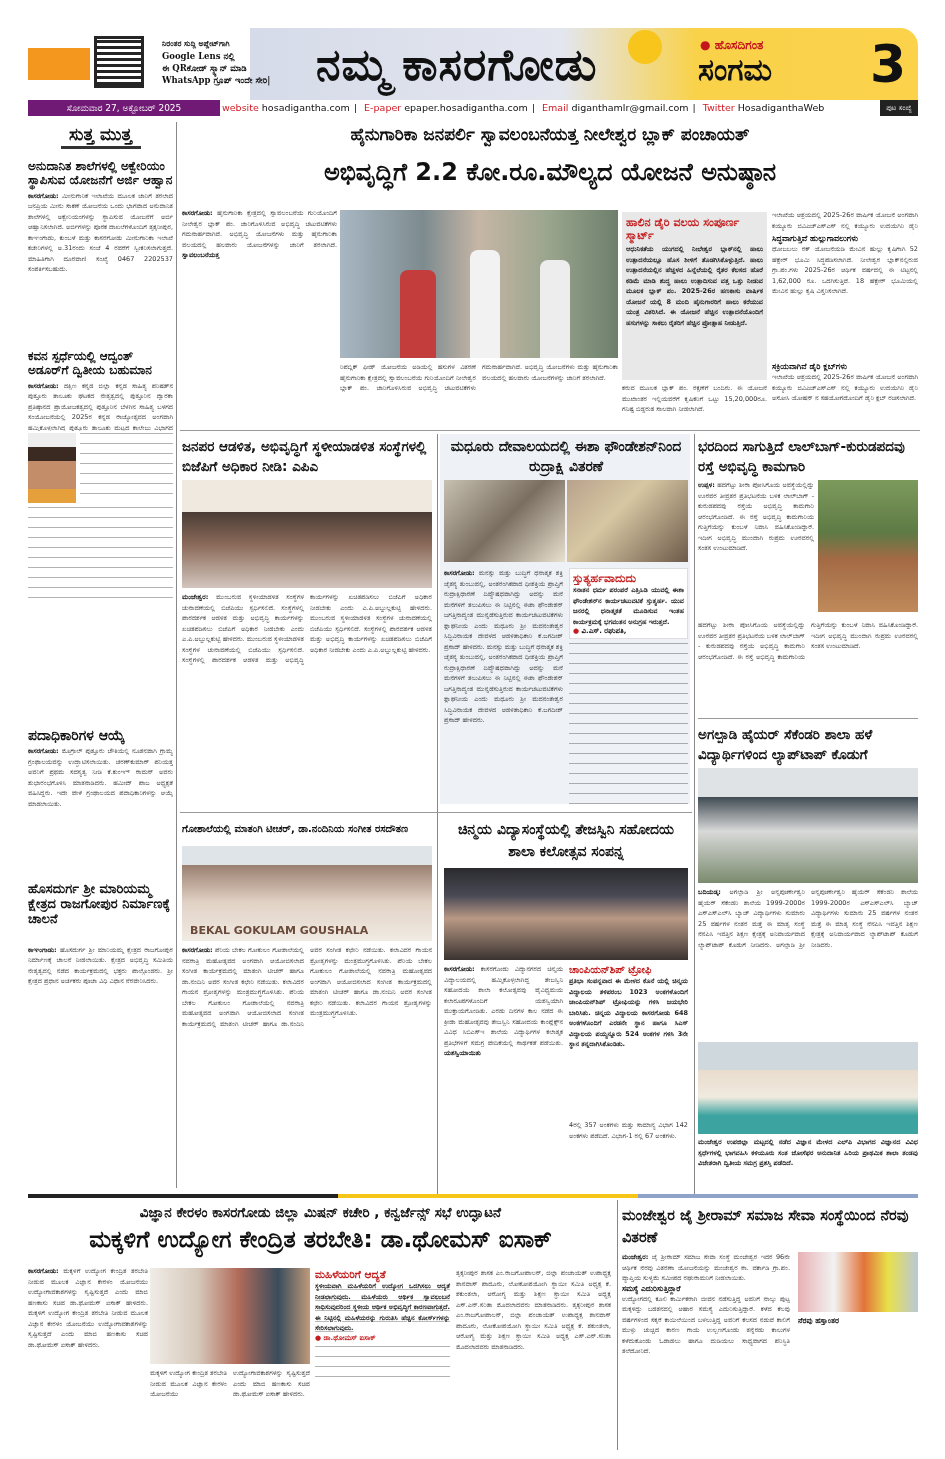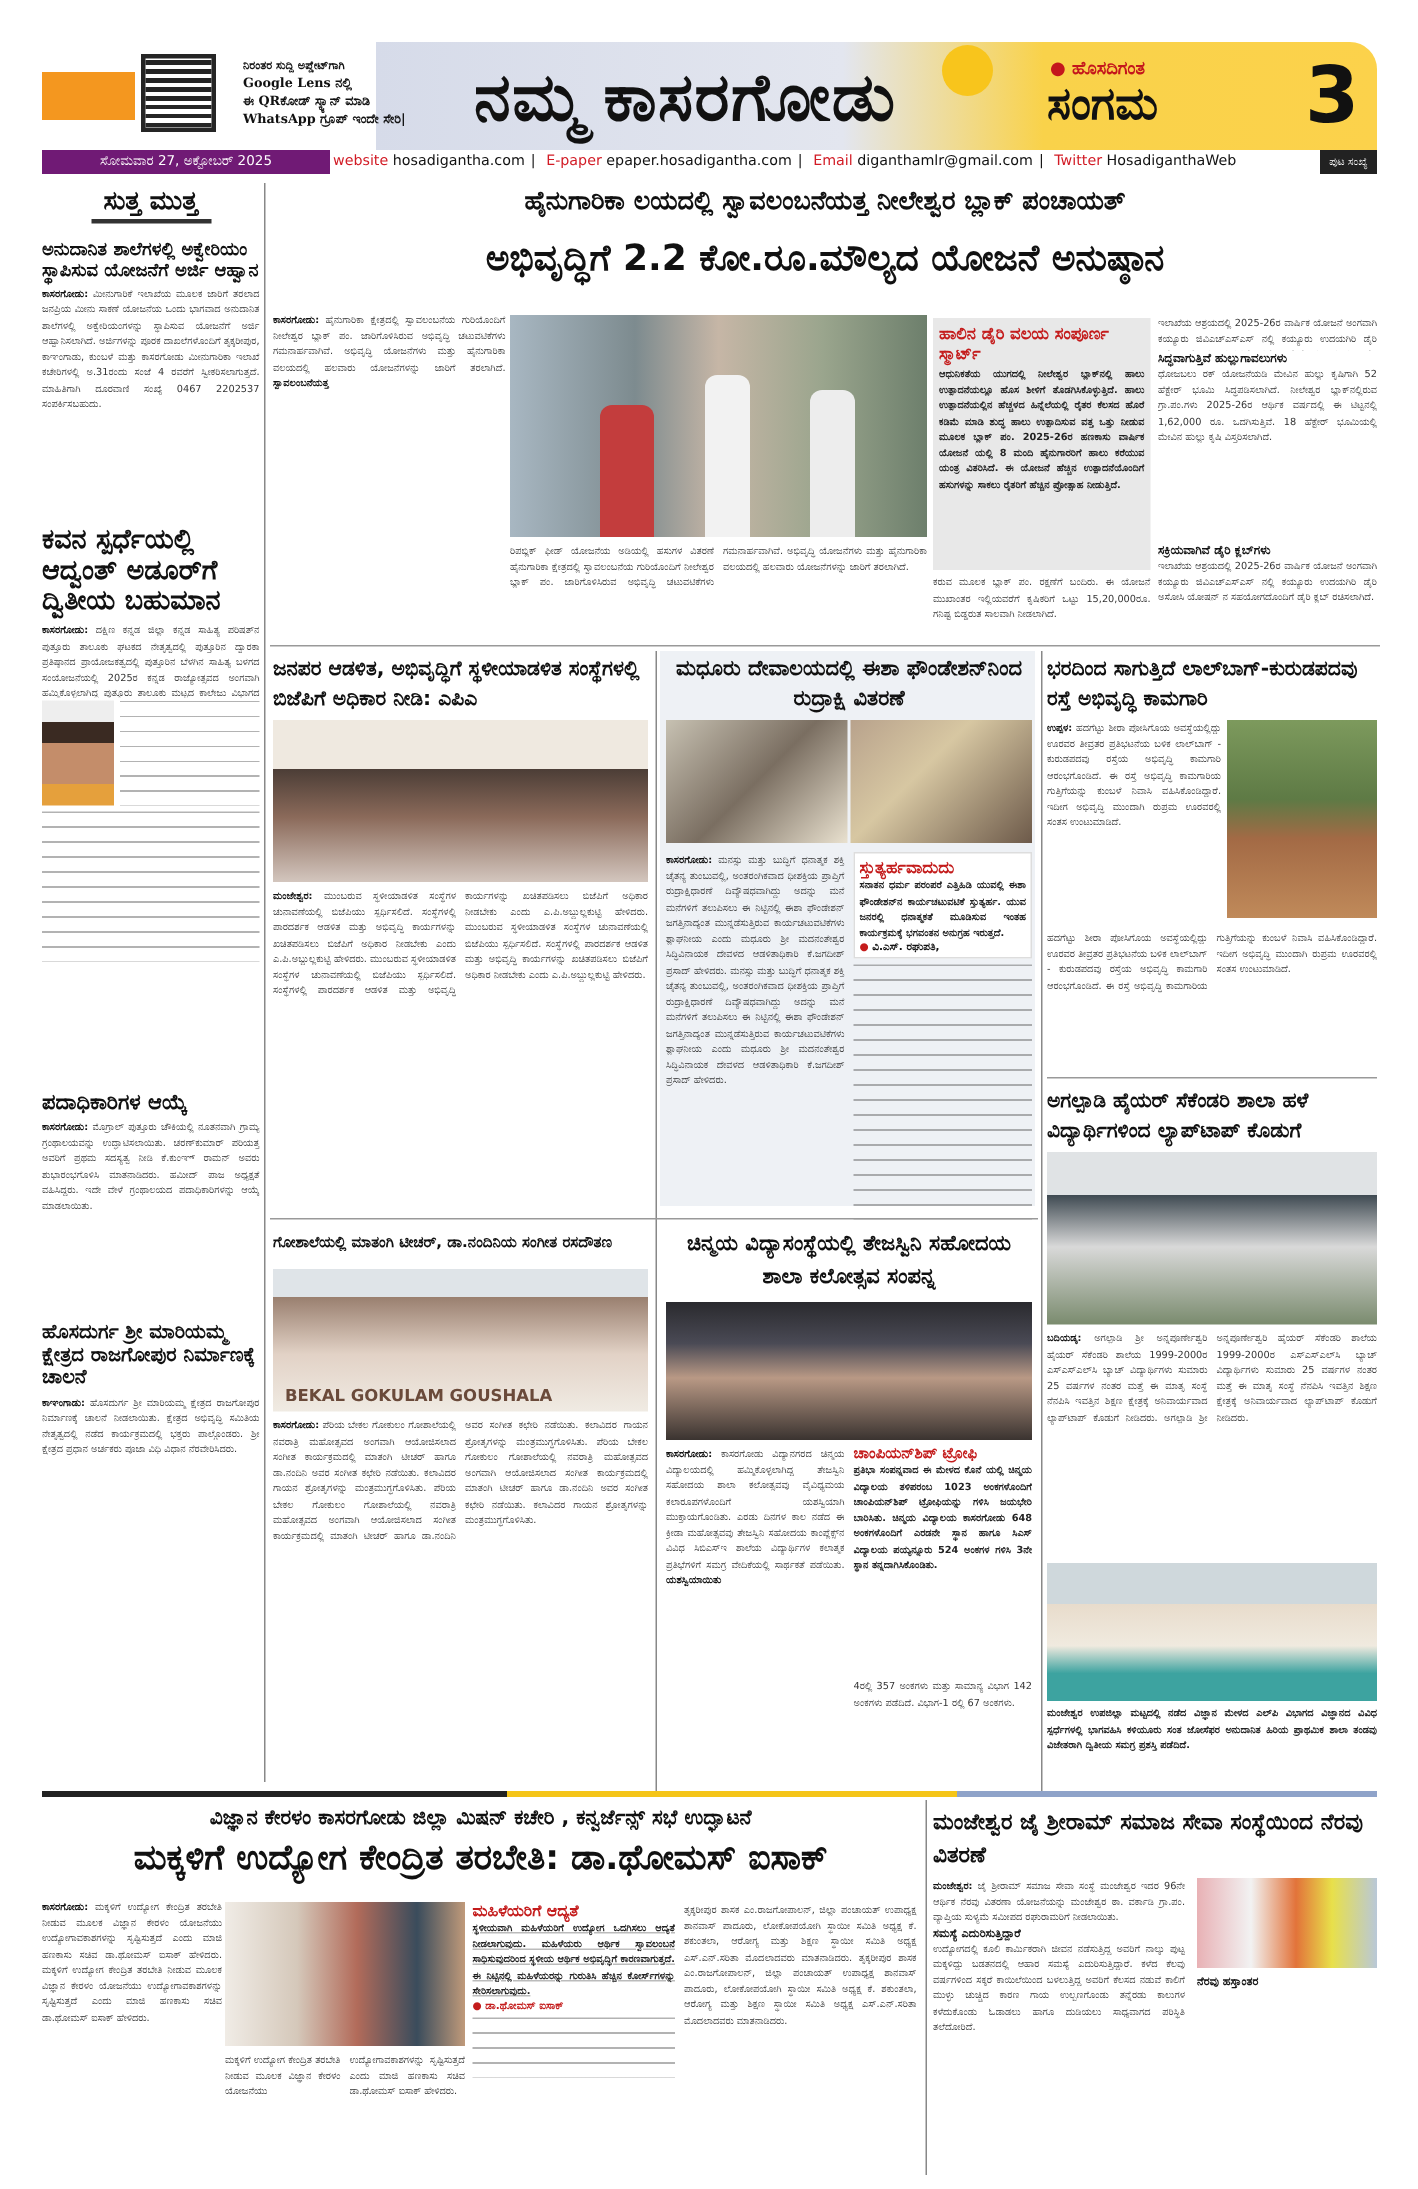--- a/index.html
+++ b/index.html
@@ -61,38 +61,38 @@
 <div class="abs rule-v" style="left:176px;top:122px;height:1066px"></div>
 <div class="abs" style="left:28px;top:124px;width:145px;text-align:center;font-size:17px;font-weight:900">
   <span>ಸುತ್ತ ಮುತ್ತ</span>
   <div style="height:3px;width:80px;margin:2px auto 0;background:#333"></div>
 </div>
 <div class="abs" style="left:28px;top:160px;width:145px">
   <div class="kn-head" style="font-size:12px">ಅನುದಾನಿತ ಶಾಲೆಗಳಲ್ಲಿ ಅಕ್ವೇರಿಯಂ ಸ್ಥಾಪಿಸುವ ಯೋಜನೆಗೆ ಅರ್ಜಿ ಆಹ್ವಾನ</div>
   <div class="body" style="margin-top:3px;max-height:128px;overflow:hidden"><b>ಕಾಸರಗೋಡು:</b> <span>ಮೀನುಗಾರಿಕೆ ಇಲಾಖೆಯ ಮೂಲಕ ಜಾರಿಗೆ ತರಲಾದ ಜನಪ್ರಿಯ ಮೀನು ಸಾಕಣೆ ಯೋಜನೆಯ ಒಂದು ಭಾಗವಾದ ಅನುದಾನಿತ ಶಾಲೆಗಳಲ್ಲಿ ಅಕ್ವೇರಿಯಂಗಳನ್ನು ಸ್ಥಾಪಿಸುವ ಯೋಜನೆಗೆ ಅರ್ಜಿ ಆಹ್ವಾನಿಸಲಾಗಿದೆ. ಅರ್ಜಿಗಳನ್ನು ಪೂರಕ ದಾಖಲೆಗಳೊಂದಿಗೆ ತೃಕ್ಕರೀಪುರ, ಕಾಞಂಗಾಡು, ಕುಂಬಳೆ ಮತ್ತು ಕಾಸರಗೋಡು ಮೀನುಗಾರಿಕಾ ಇಲಾಖೆ ಕಚೇರಿಗಳಲ್ಲಿ ಅ.31ರಂದು ಸಂಜೆ 4 ರವರೆಗೆ ಸ್ವೀಕರಿಸಲಾಗುತ್ತದೆ. ಮಾಹಿತಿಗಾಗಿ ದೂರವಾಣಿ ಸಂಖ್ಯೆ 0467 2202537 ಸಂಪರ್ಕಿಸಬಹುದು.</span></div>
 </div>
 <div class="abs" style="left:28px;top:350px;width:145px">
-  <div class="kn-head" style="font-size:18px">ಕವನ ಸ್ಪರ್ಧೆಯಲ್ಲಿ ಆದ್ವಂತ್ ಅಡೂರ್‌ಗೆ ದ್ವಿತೀಯ ಬಹುಮಾನ</div>
+  <div class="kn-head" style="font-size:12px">ಕವನ ಸ್ಪರ್ಧೆಯಲ್ಲಿ ಆದ್ವಂತ್ ಅಡೂರ್‌ಗೆ ದ್ವಿತೀಯ ಬಹುಮಾನ</div>
   <div class="body" style="margin-top:3px;height:50px;overflow:hidden"><b>ಕಾಸರಗೋಡು:</b> <span>ದಕ್ಷಿಣ ಕನ್ನಡ ಜಿಲ್ಲಾ ಕನ್ನಡ ಸಾಹಿತ್ಯ ಪರಿಷತ್‌ನ ಪುತ್ತೂರು ತಾಲೂಕು ಘಟಕದ ನೇತೃತ್ವದಲ್ಲಿ ಪುತ್ತೂರಿನ ದ್ವಾರಕಾ ಪ್ರತಿಷ್ಠಾನದ ಪ್ರಾಯೋಜಕತ್ವದಲ್ಲಿ ಪುತ್ತೂರಿನ ಬೆಳಗಿನ ಸಾಹಿತ್ಯ ಬಳಗದ ಸಂಯೋಜನೆಯಲ್ಲಿ 2025ರ ಕನ್ನಡ ರಾಜ್ಯೋತ್ಸವದ ಅಂಗವಾಗಿ ಹಮ್ಮಿಕೊಳ್ಳಲಾಗಿದ್ದ ಪುತ್ತೂರು ತಾಲೂಕು ಮಟ್ಟದ ಕಾಲೇಜು ವಿಭಾಗದ ಅಂಚೆ ಕಾರ್ಡ್ ಕವನ ಸ್ಪರ್ಧೆಯಲ್ಲಿ ಪುತ್ತೂರಿನ ಬಪ್ಪಳಿಗೆಯ ಅಂಬಿಕಾ ಪದವಿಪೂರ್ವ ವಿದ್ಯಾಲಯದ ದ್ವಿತೀಯ ವರ್ಷದ ವಿಜ್ಞಾನ ವಿಭಾಗದ ವಿದ್ಯಾರ್ಥಿ ಆದ್ವಂತ್ ಅಡೂರು ದ್ವಿತೀಯ ಬಹುಮಾನ ಪಡೆದಿದ್ದಾರೆ. ಅವರು ಸುಮಾರು 300ಕ್ಕೂ ಹೆಚ್ಚಿನ ಚುಟುಕುಗಳು ಹಾಗೂ 800 ರಷ್ಟು ಚುಟುಕುಗಳನ್ನು ರಚಿಸಿದ್ದಾರೆ. ಅಡೂರಿನ ಪ್ರಶಾಂತರಾಜ್ ವಿ. ತಂತ್ರಿ ಮತ್ತು ಜಯಂತಿ ದಂಪತಿಯ ಪುತ್ರ.</span></div>
   <div style="display:flex;gap:4px;margin-top:2px">
     <div class="photo" style="width:48px;height:70px;background:linear-gradient(#eee 0,#eee 20%,#3a2a22 20%,#3a2a22 40%,#c48d6a 40%,#c48d6a 80%,#e5a03c 80%)"></div>
     <div class="lines" style="flex:1;height:70px"></div>
   </div>
   <div class="lines" style="height:100px;margin-top:4px"></div>
 </div>
 <div class="abs" style="left:28px;top:727px;width:145px">
   <div class="kn-head" style="font-size:14px">ಪದಾಧಿಕಾರಿಗಳ ಆಯ್ಕೆ</div>
   <div class="body" style="margin-top:3px;height:130px;overflow:hidden"><b>ಕಾಸರಗೋಡು:</b> <span>ಮೊಗ್ರಾಲ್ ಪುತ್ತೂರು ಚೌಕಿಯಲ್ಲಿ ನೂತನವಾಗಿ ಗ್ರಾಮ್ಯ ಗ್ರಂಥಾಲಯವನ್ನು ಉದ್ಘಾಟಿಸಲಾಯಿತು. ಚರಣ್‌ಕುಮಾರ್ ಪರಿಯತ್ತ ಅವರಿಗೆ ಪ್ರಥಮ ಸದಸ್ಯತ್ವ ನೀಡಿ ಕೆ.ಕುಂಞ್ ರಾಮನ್ ಅವರು ಶುಭಾರಂಭಗೊಳಿಸಿ ಮಾತನಾಡಿದರು. ಹಮೀದ್ ಪಾಜ ಅಧ್ಯಕ್ಷತೆ ವಹಿಸಿದ್ದರು. ಇದೇ ವೇಳೆ ಗ್ರಂಥಾಲಯದ ಪದಾಧಿಕಾರಿಗಳನ್ನು ಆಯ್ಕೆ ಮಾಡಲಾಯಿತು.</span></div>
 </div>
 <div class="abs" style="left:28px;top:882px;width:145px">
   <div class="kn-head" style="font-size:13px">ಹೊಸದುರ್ಗ ಶ್ರೀ ಮಾರಿಯಮ್ಮ ಕ್ಷೇತ್ರದ ರಾಜಗೋಪುರ ನಿರ್ಮಾಣಕ್ಕೆ ಚಾಲನೆ</div>
-  <div class="body" style="margin-top:3px;height:240px;overflow:hidden"><b>ಕಾಞಂಗಾಡು:</b> <span>ಹೊಸದುರ್ಗ ಶ್ರೀ ಮಾರಿಯಮ್ಮ ಕ್ಷೇತ್ರದ ರಾಜಗೋಪುರ ನಿರ್ಮಾಣಕ್ಕೆ ಚಾಲನೆ ನೀಡಲಾಯಿತು. ಕ್ಷೇತ್ರದ ಅಭಿವೃದ್ಧಿ ಸಮಿತಿಯ ನೇತೃತ್ವದಲ್ಲಿ ನಡೆದ ಕಾರ್ಯಕ್ರಮದಲ್ಲಿ ಭಕ್ತರು ಪಾಲ್ಗೊಂಡರು. ಶ್ರೀ ಕ್ಷೇತ್ರದ ಪ್ರಧಾನ ಅರ್ಚಕರು ಪೂಜಾ ವಿಧಿ ವಿಧಾನ ನೆರವೇರಿಸಿದರು.</span></div>
-</div>
-
-<div class="abs" style="left:182px;top:124px;width:736px;text-align:center;font-size:17px;font-weight:900">ಹೈನುಗಾರಿಕಾ ಲಯದಲ್ಲಿ ಸ್ವಾವಲಂಬನೆಯತ್ತ ನೀಲೇಶ್ವರ ಬ್ಲಾಕ್ ಪಂಚಾಯತ್</div>
+  <div class="body" style="margin-top:18px;height:240px;overflow:hidden"><b>ಕಾಞಂಗಾಡು:</b> <span>ಹೊಸದುರ್ಗ ಶ್ರೀ ಮಾರಿಯಮ್ಮ ಕ್ಷೇತ್ರದ ರಾಜಗೋಪುರ ನಿರ್ಮಾಣಕ್ಕೆ ಚಾಲನೆ ನೀಡಲಾಯಿತು. ಕ್ಷೇತ್ರದ ಅಭಿವೃದ್ಧಿ ಸಮಿತಿಯ ನೇತೃತ್ವದಲ್ಲಿ ನಡೆದ ಕಾರ್ಯಕ್ರಮದಲ್ಲಿ ಭಕ್ತರು ಪಾಲ್ಗೊಂಡರು. ಶ್ರೀ ಕ್ಷೇತ್ರದ ಪ್ರಧಾನ ಅರ್ಚಕರು ಪೂಜಾ ವಿಧಿ ವಿಧಾನ ನೆರವೇರಿಸಿದರು.</span></div>
+</div>
+
+<div class="abs" style="left:182px;top:124px;width:736px;text-align:center;font-size:17px;font-weight:900">ಹೈನುಗಾರಿಕಾ ಜನಪರ್ಲಿ ಸ್ವಾವಲಂಬನೆಯತ್ತ ನೀಲೇಶ್ವರ ಬ್ಲಾಕ್ ಪಂಚಾಯತ್</div>
 <div class="abs" style="left:182px;top:145px;width:736px;text-align:center;font-size:24px;font-weight:900;line-height:54px">ಅಭಿವೃದ್ಧಿಗೆ 2.2 ಕೋ.ರೂ.ಮೌಲ್ಯದ ಯೋಜನೆ ಅನುಷ್ಠಾನ</div>
 <div class="abs" style="left:182px;top:208px;width:155px">
   <div class="body" style="height:210px;overflow:hidden"><b>ಕಾಸರಗೋಡು:</b> <span>ಹೈನುಗಾರಿಕಾ ಕ್ಷೇತ್ರದಲ್ಲಿ ಸ್ವಾವಲಂಬನೆಯ ಗುರಿಯೊಂದಿಗೆ ನೀಲೇಶ್ವರ ಬ್ಲಾಕ್ ಪಂ. ಜಾರಿಗೊಳಿಸಿರುವ ಅಭಿವೃದ್ಧಿ ಚಟುವಟಿಕೆಗಳು ಗಮನಾರ್ಹವಾಗಿವೆ. ಅಭಿವೃದ್ಧಿ ಯೋಜನೆಗಳು ಮತ್ತು ಹೈನುಗಾರಿಕಾ ವಲಯದಲ್ಲಿ ಹಲವಾರು ಯೋಜನೆಗಳನ್ನು ಜಾರಿಗೆ ತರಲಾಗಿದೆ.</span> <b>ಸ್ವಾವಲಂಬನೆಯತ್ತ</b></div>
 </div>
 <div class="abs photo" style="left:340px;top:210px;width:278px;height:148px;background:linear-gradient(90deg,#a8b7c2 0,#7d8b8f 30%,#c6b6a6 50%,#9aa58d 75%,#6d7f6c 100%)">
   <div style="position:absolute;left:60px;top:60px;width:36px;height:88px;background:#c33d3d;border-radius:8px 8px 0 0"></div>
   <div style="position:absolute;left:130px;top:40px;width:30px;height:108px;background:#f2f2f2;border-radius:8px 8px 0 0"></div>
   <div style="position:absolute;left:200px;top:50px;width:30px;height:98px;background:#ededed;border-radius:8px 8px 0 0"></div>
 </div>
 <div class="abs" style="left:340px;top:362px;width:278px">

